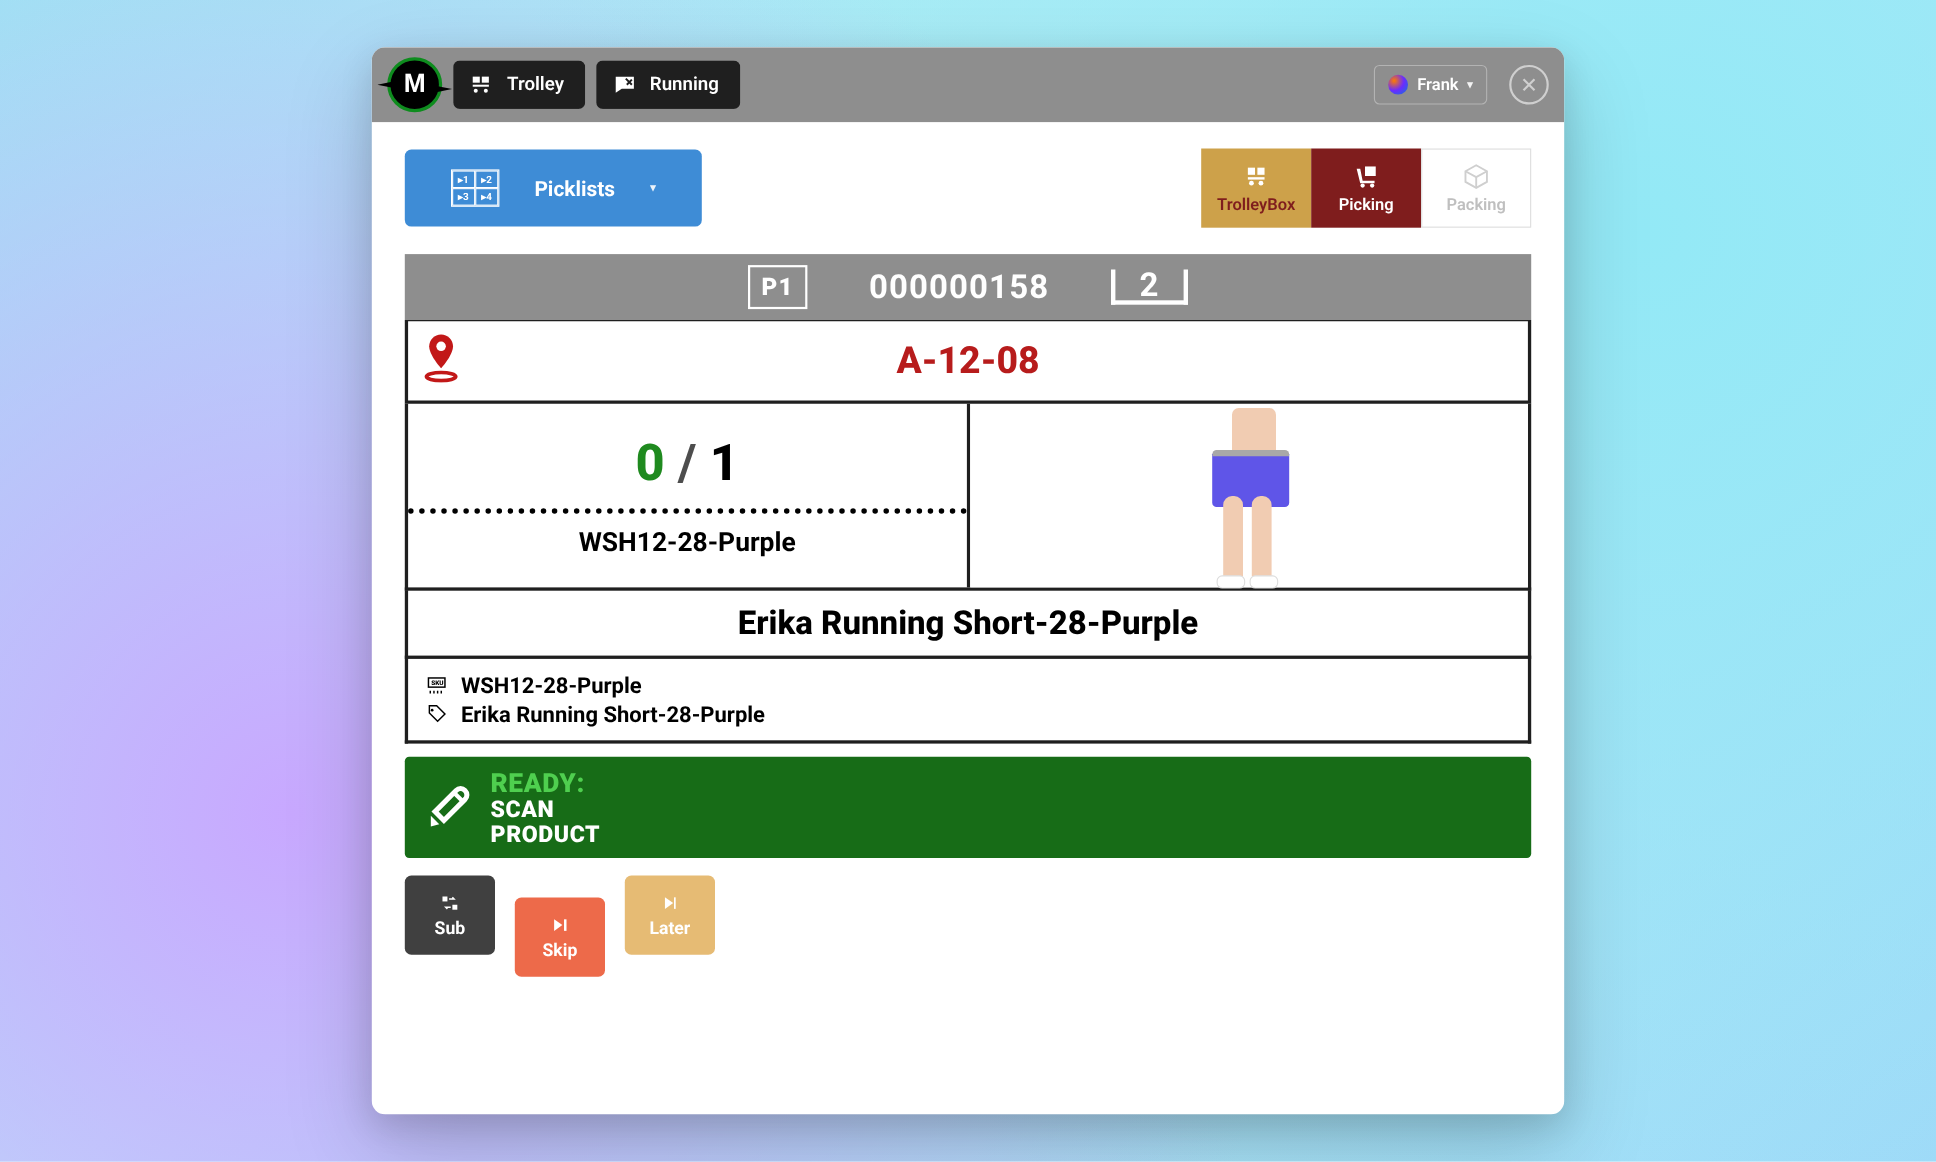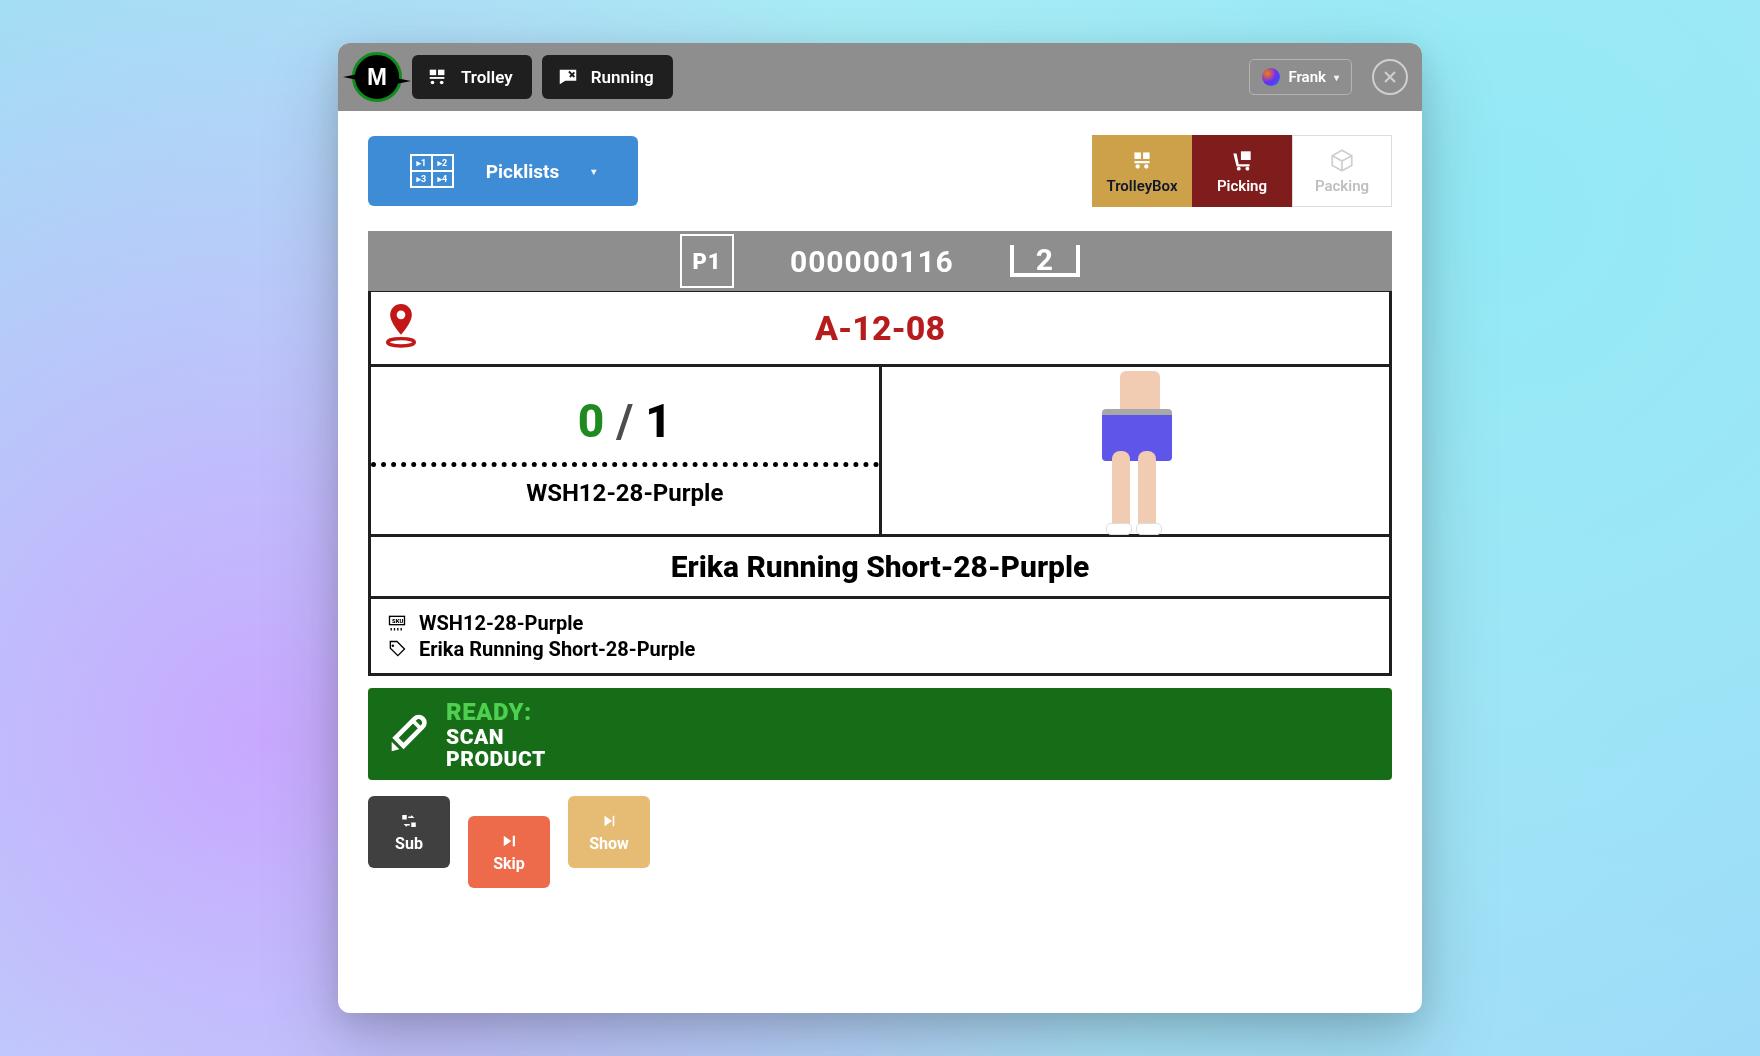--- a/index.html
+++ b/index.html
@@ -81,31 +81,31 @@
   }
   .picklists-btn .grid-ic{ width:44px; height:34px; border:1px solid #fff; position:relative; font-size:9px;}
   .grid-ic div{position:absolute;width:50%;height:50%;border:1px solid #fff;color:#fff;display:flex;align-items:center;justify-content:center;}
   .grid-ic .c1{top:0;left:0}.grid-ic .c2{top:0;right:0}.grid-ic .c3{bottom:0;left:0}.grid-ic .c4{bottom:0;right:0}
   .mode-tabs{display:flex; gap:0; margin-left:auto;}
   .mode-tab{
     width:100px; height:72px;
     display:flex; flex-direction:column; align-items:center; justify-content:center;
     gap:4px; font-size:15px; font-weight:600; cursor:pointer;
   }
-  .mode-tab.trbx{background:#cda14a;color:#0f172a;}
+  .mode-tab.trbx{background:#cda14a;color:#7f1d1d;}
   .mode-tab.pick{background:#7f1d1d;color:#fff;}
   .mode-tab.pack{background:#fff;color:#bfbfbf;border:1px solid #ddd;}
   .mode-tab svg{width:30px;height:26px;}
 
   .panel-head{
     height:60px; background:#8e8e8e;
     display:flex; align-items:center; justify-content:center;
     gap:56px; color:#fff; font-size:30px; font-weight:700; letter-spacing:1px;
   }
-  .p-badge{ width:54px;height:54px;border:2px solid #fff;display:flex;align-items:center;justify-content:center;font-size:22px;font-weight:900;}
+  .p-badge{ width:54px;height:40px;border:2px solid #fff;display:flex;align-items:center;justify-content:center;font-size:22px;font-weight:900;}
   .line-badge{ padding:0 22px 2px; border-bottom:4px solid #fff; border-left:4px solid #fff; border-right:4px solid #fff; line-height:1; height:32px;}
 
   .loc-row{
     border:3px solid #1f1f1f; border-top-width:1px;
     height:76px; display:flex; align-items:center;
     position:relative; justify-content:center;
     font-size:34px; font-weight:800; color:#b71c1c;
   }
   .loc-row .pin-ic{ position:absolute; left:10px; top:8px;}
 
@@ -219,21 +219,21 @@
               <path d="M3 8l9-5 9 5v9l-9 5-9-5V8z" fill="none" stroke="#cfcfcf" stroke-width="1.6"></path>
               <path d="M3 8l9 5 9-5M12 13v9" stroke="#cfcfcf" stroke-width="1.6" fill="none"></path>
             </svg>
           <span>Packing</span>
         </div>
       </div>
     </div>
 
     <div class="panel-head">
       <div class="p-badge">P1</div>
-      <div>000000116</div>
+      <div>000000158</div>
       <div class="line-badge">2</div>
     </div>
 
     <div class="loc-row">
       <svg class="pin-ic" width="40" height="48" viewBox="0 0 24 28">
         <ellipse cx="12" cy="25" rx="8" ry="2.2" fill="none" stroke="#c21818" stroke-width="2"></ellipse>
         <path d="M12 2c-3.6 0-6.5 2.9-6.5 6.5 0 4.9 6.5 12 6.5 12s6.5-7.1 6.5-12C18.5 4.9 15.6 2 12 2z" fill="#c21818"></path>
         <circle cx="12" cy="8.5" r="2.6" fill="#fff"></circle>
       </svg>
       <span>A-12-08</span>
@@ -310,18 +310,18 @@
             <path d="M5 5l10 7-10 7V5z"></path>
             <rect x="17" y="5" width="3" height="14"></rect>
           </svg>
         <span>Skip</span>
       </div>
       <div class="act-btn later">
         <svg viewBox="0 0 24 24">
             <path d="M6 5l10 7-10 7V5z"></path>
             <rect x="17" y="5" width="2" height="14"></rect>
           </svg>
-        <span>Show</span>
+        <span>Later</span>
       </div>
     </div>
 
   </div>
 </div>
 
 </body></html>

